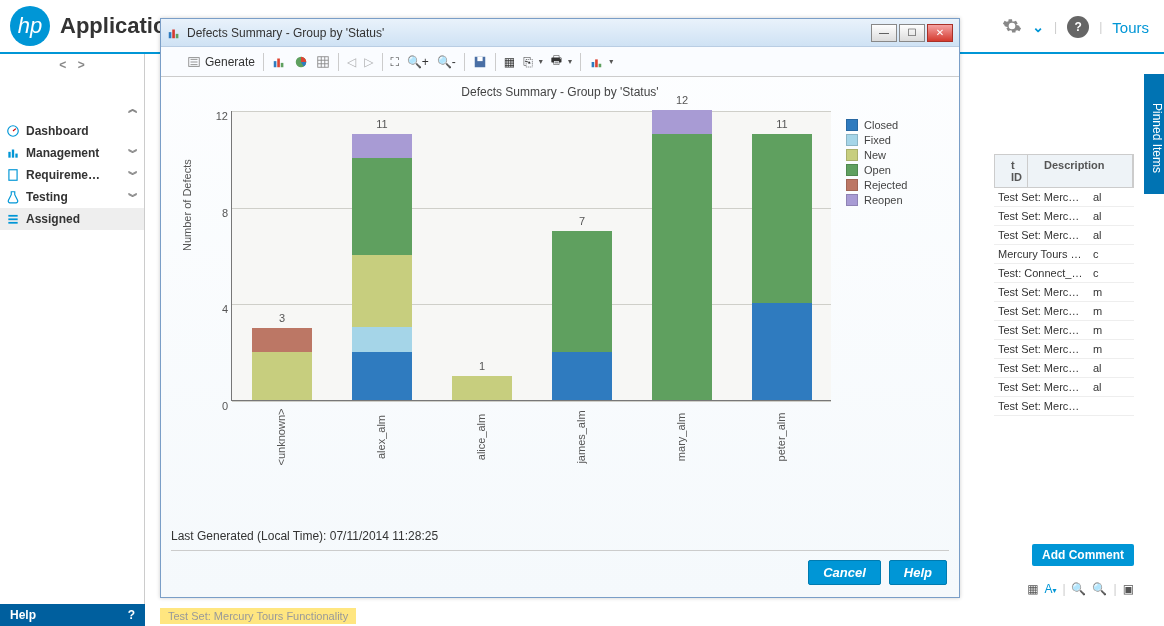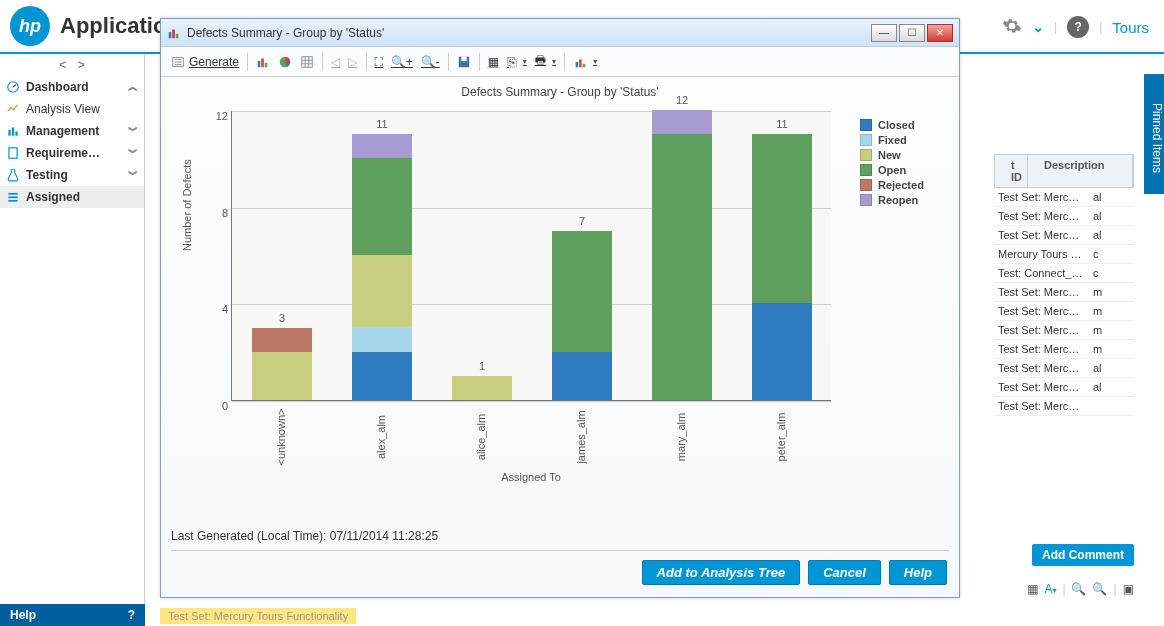--- a/index.html
+++ b/index.html
@@ -1,19 +1,19 @@
 <!DOCTYPE html>
 <html><head>
 <meta charset="utf-8">
 <style>
   * { box-sizing: border-box; }
   body { margin:0; font-family: Arial, sans-serif; font-size:12px; color:#333; background:#fff; overflow:hidden; width:1164px; height:626px; position:relative;}
   
   .topbar { height:54px; border-bottom:2px solid #0096d6; display:flex; align-items:center; padding:0 10px; position:relative;}
-  .hp-logo { width:40px; height:40px; border-radius:50%; background:#0096d6; display:flex; align-items:center; justify-content:center; color:#fff; font-weight:bold; font-size:18px; font-style:italic; margin-right:10px;}
+  .hp-logo { width:40px; height:40px; border-radius:50%; background:#0096d6; display:flex; align-items:center; justify-content:center; color:#fff; font-weight:normal; font-size:22px; font-style:italic; margin-right:10px;}
   .app-title { font-size:22px; font-weight:bold; color:#333;}
   .topbar-right { position:absolute; right:15px; top:0; height:54px; display:flex; align-items:center; gap:10px;}
   .gear-icon svg { width:20px; height:20px; fill:#888;}
   .chev-blue { color:#0096d6; font-size:14px; font-weight:bold;}
   .sep { color:#ccc;}
   .help-circle { width:22px; height:22px; border-radius:50%; background:#666; color:#fff; display:flex; align-items:center; justify-content:center; font-weight:bold;}
   .logout { color:#0096d6; font-size:15px;}
   
   .main { position:absolute; top:54px; left:0; right:0; bottom:0; display:flex;}
   .sidebar { width:145px; border-right:1px solid #ccc; background:#fff; font-size:12px;}
@@ -39,39 +39,39 @@
   .help-bar { position:absolute; left:0; bottom:0; width:145px; height:22px; background:#005f9e; color:#fff; display:flex; align-items:center; justify-content:space-between; padding:0 10px; font-weight:bold;}
   .yellow-strip { position:absolute; left:160px; bottom:2px; background:#ffe680; color:#999; font-size:11px; padding:2px 8px;}
 
   
   .dialog { position:absolute; left:160px; top:18px; width:800px; height:580px; background:linear-gradient(#fdfeff,#f5f9fc); border:1px solid #7a9ec7; box-shadow:0 0 4px rgba(0,0,0,.2);}
   .dialog-titlebar { height:28px; background:linear-gradient(#e9f2fb,#cfe2f4); border-bottom:1px solid #b9cde3; display:flex; align-items:center; padding:0 6px; font-size:12px; gap:6px;}
   .dlg-icon-bar { width:14px; height:14px; }
   .dlg-controls { margin-left:auto; display:flex; gap:0;}
   .dlg-controls div { width:26px; height:18px; border:1px solid #888; background:linear-gradient(#fefefe,#dcdcdc); display:flex; align-items:center; justify-content:center; font-size:10px; margin-left:2px;}
   .dlg-controls .close { background:linear-gradient(#f5a3a3,#d43a2f); border-color:#a83028; color:#fff;}
-  .dialog-toolbar { height:30px; border-bottom:1px solid #ccc; display:flex; align-items:center; padding:0 6px; gap:0; background:#fafcff;text-decoration:underline;}
+  .dialog-toolbar { height:30px; border-bottom:1px solid #ccc; display:flex; align-items:center; padding:0 22px; gap:0; background:#fafcff;}
   .tb-btn { padding:2px 4px; display:flex; align-items:center; gap:4px; font-size:12px; color:#333;}
   .tb-sep { width:1px; height:18px; background:#ccc; margin:0 4px;}
   .tb-small-icon { width:14px; height:14px;}
   .drop-tri { font-size:8px; color:#555; margin-left:2px;}
   .chart-area { position:absolute; top:62px; left:10px; right:10px; bottom:90px;}
   .chart-title { text-align:center; font-size:12px; color:#444; margin:4px 0 2px;}
   .chart-body { position:relative; height:360px; margin:0 10px;}
   .plot { position:absolute; left:50px; top:10px; width:600px; height:290px; border-left:1px solid #777; border-bottom:1px solid #777; background:#f7f7f5;}
   .ytick { position:absolute; left:-28px; width:24px; text-align:right; font-size:11px; color:#555; transform:translateY(50%);}
   .grid-h { position:absolute; left:0; right:0; border-top:1px solid #cfcfc9;}
   .bar-group { position:absolute; bottom:0; width:60px;}
   .bar-seg { width:100%;}
   .bar-label { position:absolute; top:-16px; width:100%; text-align:center; font-size:11px; color:#555;}
   .xcat { position:absolute; top:300px; width:60px; text-align:center; font-size:11px; color:#555; transform-origin: top center; }
   .xcat span { display:inline-block; transform:rotate(-90deg) translateX(-30px); white-space:nowrap;}
   .y-axis-label { position:absolute; left:0px; top:150px; transform:rotate(-90deg); transform-origin:left top; font-size:11px; color:#555;}
   .x-axis-label { position:absolute; left:50px; width:600px; top:370px; text-align:center; font-size:11px; color:#555;}
-  .legend { position:absolute; left:679px; top:18px; font-size:11px; color:#444;font-weight:bold;}
+  .legend { position:absolute; left:665px; top:18px; font-size:11px; color:#444;}
   .legend-item { display:flex; align-items:center; gap:6px; margin-bottom:3px;}
   .swatch { width:12px; height:12px; border:1px solid rgba(0,0,0,.15);}
   .last-gen { position:absolute; left:10px; bottom:54px; font-size:12px; color:#333;}
   .dialog-buttons { position:absolute; right:12px; bottom:12px; display:flex; gap:8px;}
   .dlg-bottom-sep { position:absolute; left:10px; right:10px; bottom:46px; border-top:1px solid #ccc;}
   .blue-btn { background:#0096d6; color:#fff; font-weight:bold; font-style:italic; padding:4px 14px; font-size:13px; border:1px solid #007bb0; border-radius:2px;}
 </style>
 </head>
 <body>
 
@@ -92,34 +92,28 @@
   </div>
 </div>
 
 <div class="main">
   <div class="sidebar">
     <div class="nav-top">
       <span>&lt;</span>
       <span>&gt;</span>
     </div>
     <div class="nav-section header">
-      <span style="display:flex;align-items:center;gap:6px;">
+      <span style="display:flex;align-items:center;gap:6px;margin-top:44px;">
         <svg class="nav-icon" viewBox="0 0 24 24">
             <circle cx="12" cy="12" r="9" fill="none" stroke="#0096d6" stroke-width="2"></circle>
             <path d="M12 12 L17 8" stroke="#c00" stroke-width="2"></path>
           </svg>
         <span>Dashboard</span>
       </span>
       <span class="caret">︽</span>
-    </div>
-    <div class="nav-section">
-      <svg class="nav-icon" viewBox="0 0 24 24">
-          <polyline points="3,16 8,10 13,13 20,5" fill="none" stroke="#e08b2c" stroke-width="2"></polyline>
-        </svg>
-      <span>Analysis View</span>
     </div>
     <div class="nav-section header">
       <span style="display:flex;align-items:center;gap:6px;">
         <svg class="nav-icon" viewBox="0 0 24 24">
             <rect x="4" y="10" width="4" height="10" fill="#0096d6"></rect>
             <rect x="10" y="6" width="4" height="14" fill="#0096d6"></rect>
             <rect x="16" y="13" width="4" height="7" fill="#0096d6"></rect>
           </svg>
         <span>Management</span>
       </span>
@@ -344,21 +338,20 @@
             <div class="bar-label">12</div>
             <div class="bar-seg" style="height: 24.1667px; background: rgb(168, 155, 212);"></div>
             <div class="bar-seg" style="height: 265.833px; background: rgb(95, 160, 95);"></div>
           </div>
           <div class="bar-group" style="left: 520px; height: 265.833px;">
             <div class="bar-label">11</div>
             <div class="bar-seg" style="height: 169.167px; background: rgb(95, 160, 95);"></div>
             <div class="bar-seg" style="height: 96.6667px; background: rgb(47, 123, 191);"></div>
           </div>
         </div>
-      <div class="x-axis-label">Assigned To</div>
       <div class="legend" id="legend">
           <div class="legend-item">
             <div class="swatch" style="background: rgb(47, 123, 191);"></div>
             <span>Closed</span>
           </div>
           <div class="legend-item">
             <div class="swatch" style="background: rgb(165, 213, 232);"></div>
             <span>Fixed</span>
           </div>
           <div class="legend-item">
@@ -383,17 +376,16 @@
         <div class="xcat" style="left: 270px;"><span>alice_alm</span></div>
         <div class="xcat" style="left: 370px;"><span>james_alm</span></div>
         <div class="xcat" style="left: 470px;"><span>mary_alm</span></div>
         <div class="xcat" style="left: 570px;"><span>peter_alm</span></div>
       </div>
   </div>
 
   <div class="last-gen">Last Generated (Local Time): 07/11/2014 11:28:25</div>
   <div class="dlg-bottom-sep"></div>
   <div class="dialog-buttons">
-    <div class="blue-btn">Add to Analysis Tree</div>
     <div class="blue-btn">Cancel</div>
     <div class="blue-btn">Help</div>
   </div>
 </div>
 
 </body></html>

